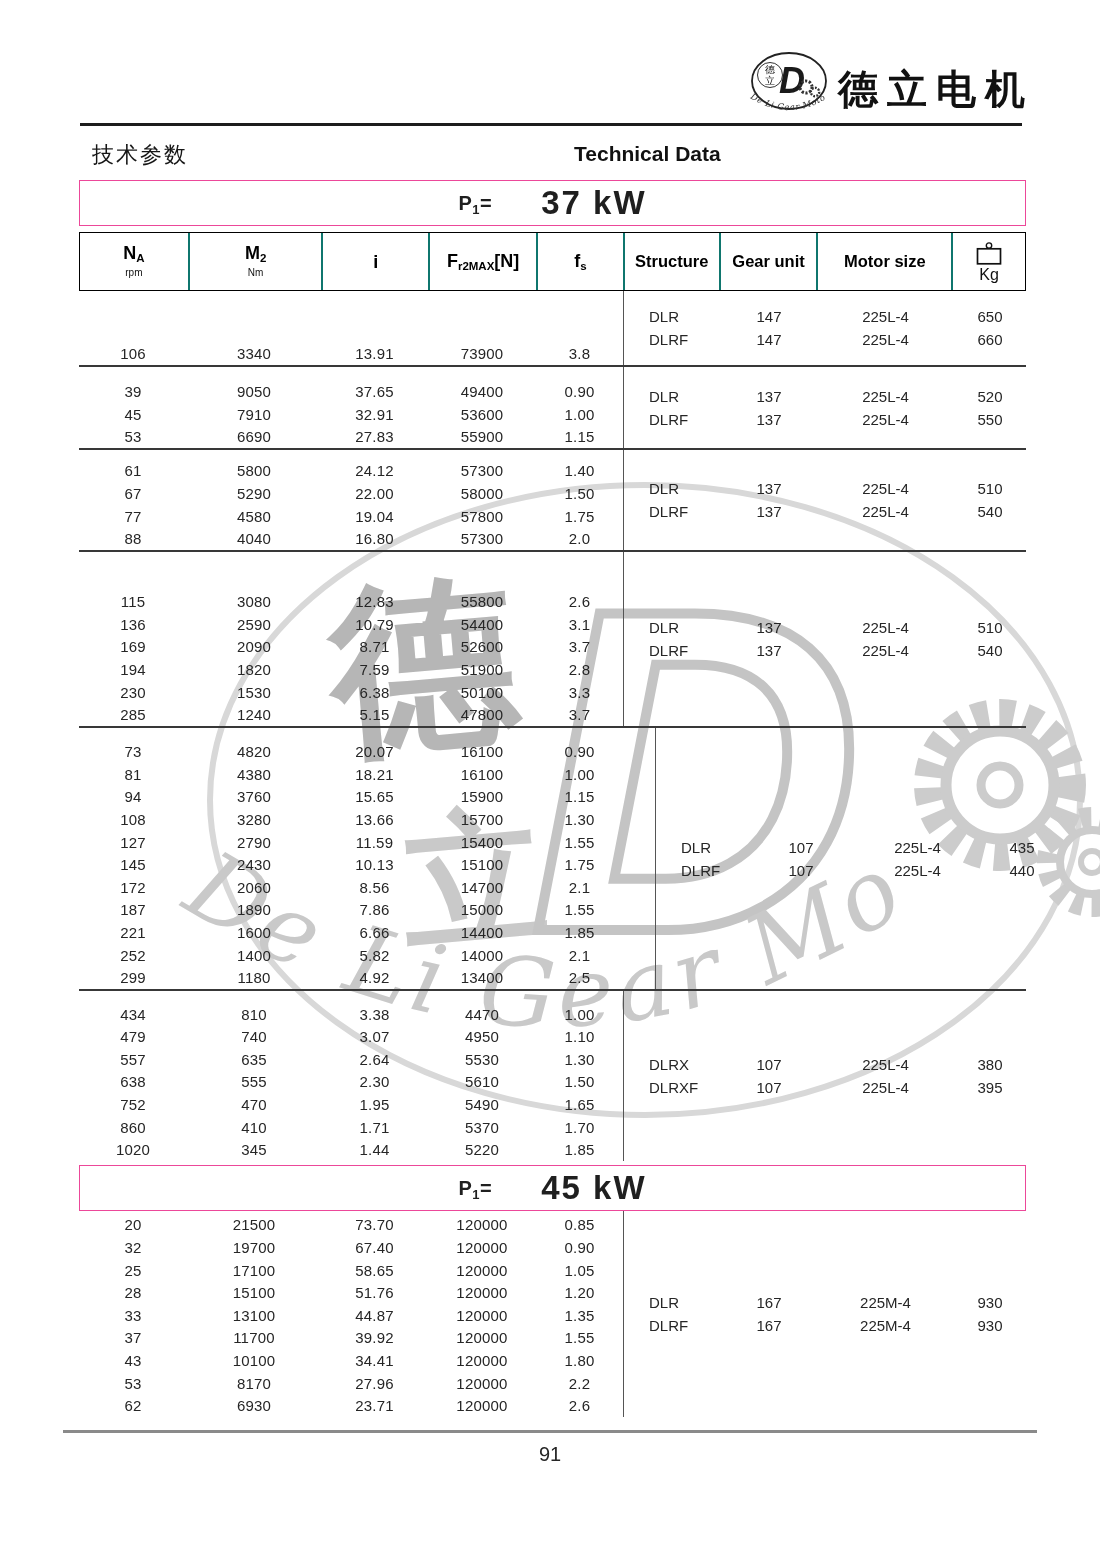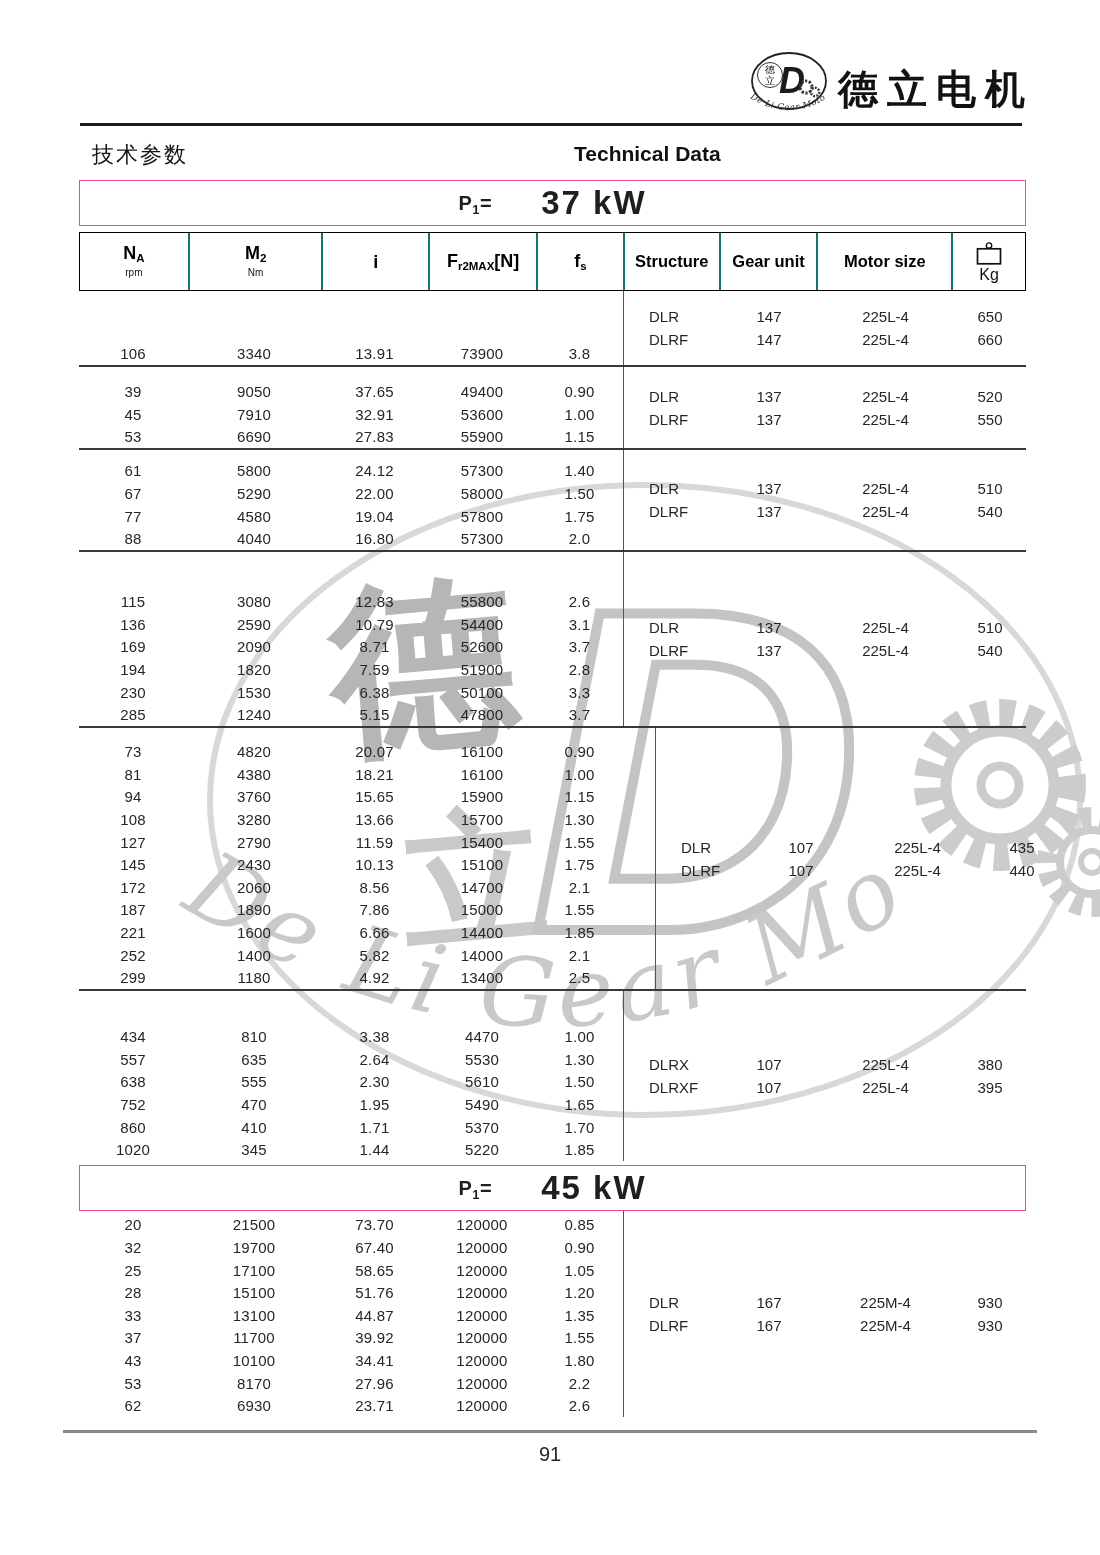--- a/index.html
+++ b/index.html
@@ -416,20 +416,27 @@
           <div class="block b5">
             <div class="block-left">
               <div class="row">
                 <div class="cell c0">434</div>
                 <div class="cell c1">810</div>
                 <div class="cell c2">3.38</div>
                 <div class="cell c3">4470</div>
                 <div class="cell c4">1.00</div>
               </div>
               <div class="row">
+                <div class="cell c0">479</div>
+                <div class="cell c1">740</div>
+                <div class="cell c2">3.07</div>
+                <div class="cell c3">4950</div>
+                <div class="cell c4">1.10</div>
+              </div>
+              <div class="row">
                 <div class="cell c0">557</div>
                 <div class="cell c1">635</div>
                 <div class="cell c2">2.64</div>
                 <div class="cell c3">5530</div>
                 <div class="cell c4">1.30</div>
               </div>
               <div class="row">
                 <div class="cell c0">638</div>
                 <div class="cell c1">555</div>
                 <div class="cell c2">2.30</div>

